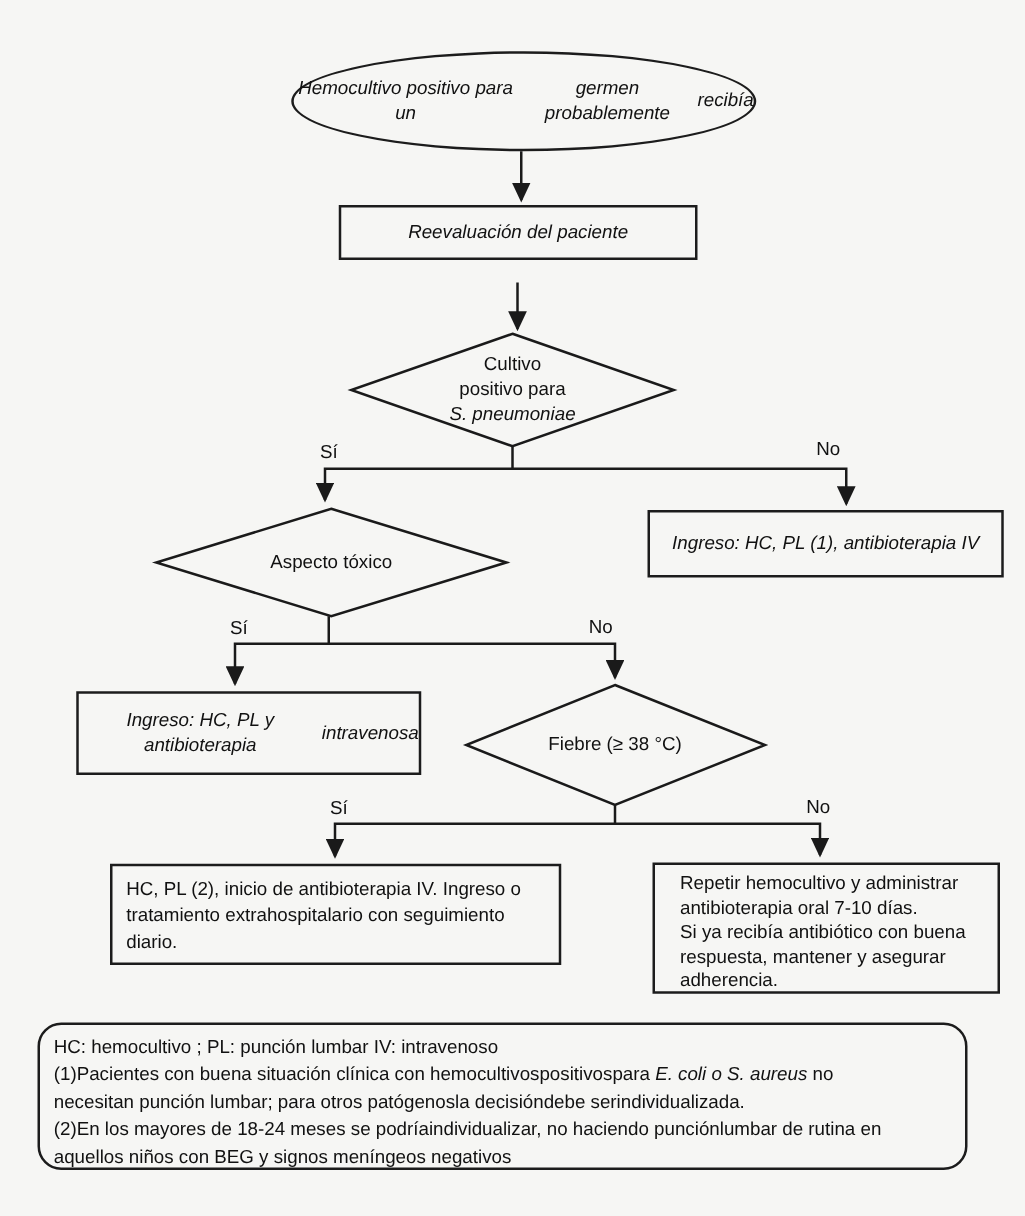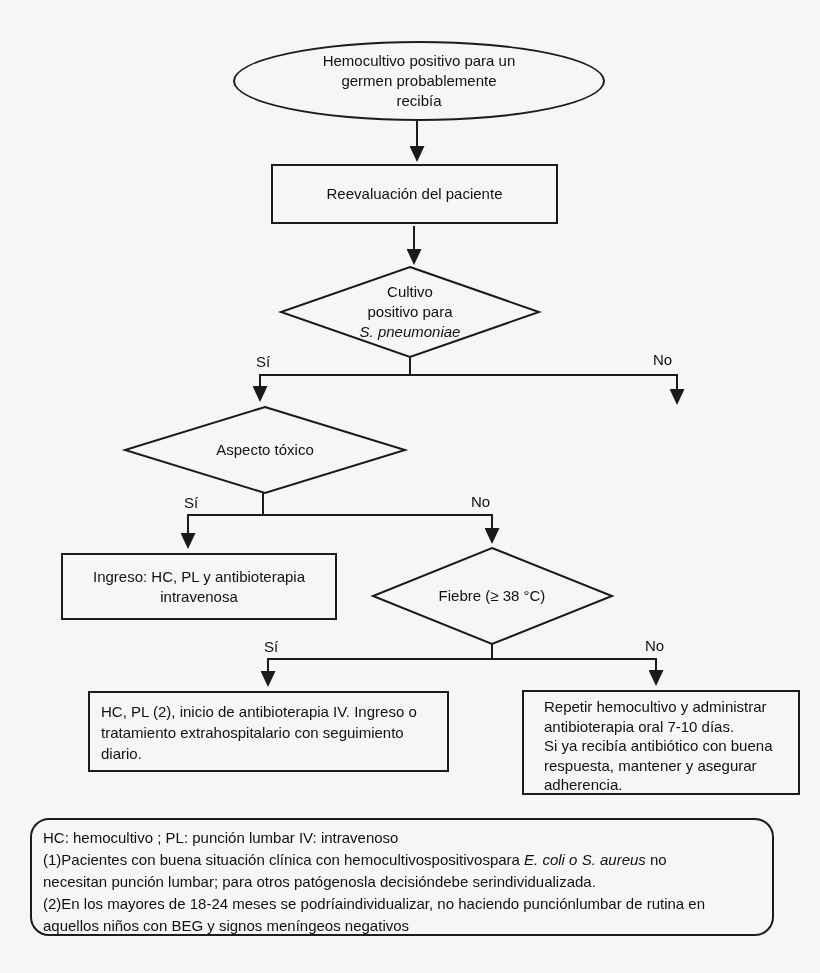--- a/index.html
+++ b/index.html
@@ -4,21 +4,21 @@
 <style>
   html,body{margin:0;padding:0;background:#f6f6f4;}
   #stage{
     position:relative;width:820px;height:973px;background:#f6f6f4;
     font-family:"Liberation Sans","DejaVu Sans",sans-serif;
     color:#111;overflow:hidden;
   }
   #connectors{position:absolute;left:0;top:0;width:820px;height:973px;}
   .node{position:absolute;box-sizing:border-box;}
   .box{border:2px solid #1c1c1c;background:transparent;}
-  .center{display:flex;flex-direction:column;align-items:center;justify-content:center;text-align:center;}
+  .center{display:flex;flex-direction:row;align-items:center;justify-content:center;text-align:center;font-style:italic;}
   .txt{font-size:15px;line-height:20px;}
   .ellipse{border:2px solid #1c1c1c;border-radius:50%;}
   .dtext{position:absolute;text-align:center;font-size:15px;line-height:20px;}
   .blabel{position:absolute;font-size:15px;line-height:18px;}
   .leftbox{display:block;font-size:15px;line-height:21px;text-align:left;padding:8px 11px;}
   .it{font-style:italic;}
   .fn{padding:7px 11px;font-size:15px;line-height:22px;}
   .fn-line{white-space:nowrap;}
   .rep{padding:5px 10px;font-size:15px;line-height:19.5px;text-align:left;}
 </style>
@@ -59,33 +59,36 @@
       <polygon points="492,548 612,596 492,644 373,596"></polygon>
     </g>
   </svg>
 
   <div class="node ellipse center" style="left:233px;top:41px;width:372px;height:80px;">
     <div class="txt">Hemocultivo positivo para un</div>
     <div class="txt">germen probablemente</div>
     <div class="txt">recibía</div>
   </div>
 
-  <div class="node box center" style="left:271px;top:164px;width:287px;height:60px;">
+  <div class="node box center" style="left:271px;top:164px;width:287px;height:44px;">
     <div class="txt">Reevaluación del paciente</div>
   </div>
 
   <div class="dtext" style="left:310px;top:282px;width:200px;">
     <div>Cultivo</div>
     <div>positivo para</div>
     <div class="it">S. pneumoniae</div>
   </div>
 
   <div class="blabel" style="left:256px;top:353px;">Sí</div>
   <div class="blabel" style="left:653px;top:351px;">No</div>
 
+  <div class="node box center" style="left:518px;top:408px;width:285px;height:54px;">
+    <div class="txt">Ingreso: HC, PL (1), antibioterapia IV</div>
+  </div>
 
   <div class="dtext" style="left:165px;top:440px;width:200px;">Aspecto tóxico</div>
 
   <div class="blabel" style="left:184px;top:494px;">Sí</div>
   <div class="blabel" style="left:471px;top:493px;">No</div>
 
   <div class="node box center" style="left:61px;top:553px;width:276px;height:67px;">
     <div class="txt">Ingreso: HC, PL y antibioterapia</div>
     <div class="txt">intravenosa</div>
   </div>

